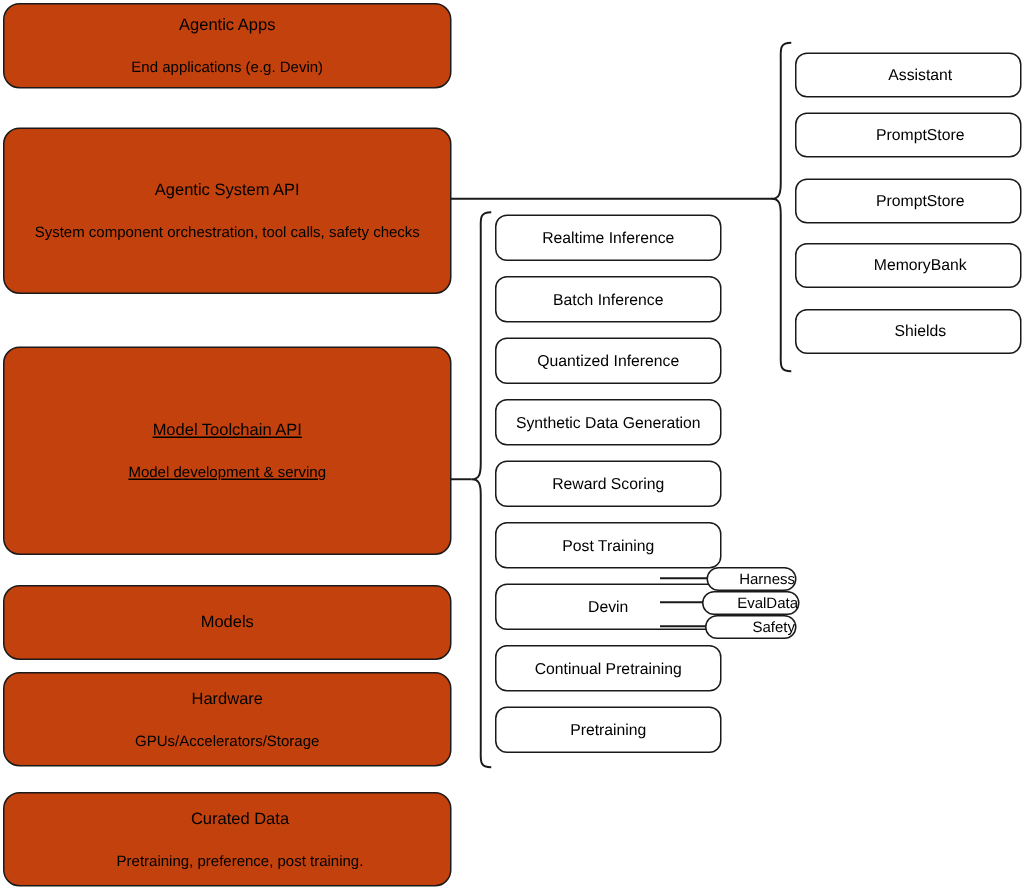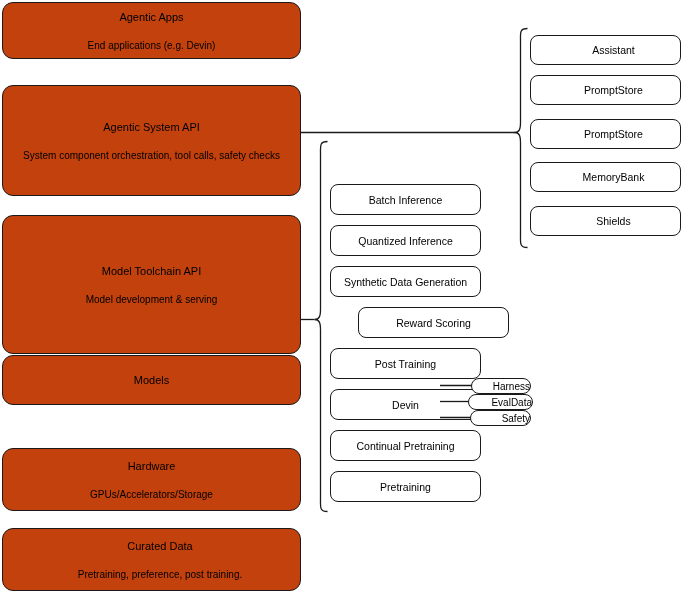--- a/index.html
+++ b/index.html
@@ -135,49 +135,52 @@
   <div class="node stack-node" style="top:2px; height:57px;">
     <div class="title">Agentic Apps</div>
     <div class="subtitle">End applications (e.g. Devin)</div>
   </div>
 
   <div class="node stack-node" style="top:85px; height:111px;">
     <div class="title">Agentic System API</div>
     <div class="subtitle">System component orchestration, tool calls, safety checks</div>
   </div>
 
-  <div class="node stack-node" style="top:215px; height:139px;">
+  <div class="node stack-node" style="top:231px; height:139px;text-decoration:underline;">
     <div class="title">Model Toolchain API</div>
     <div class="subtitle">Model development &amp; serving</div>
   </div>
 
-  <div class="node stack-node" style="top:355px; height:50px;">
+  <div class="node stack-node" style="top:390px; height:50px;">
     <div class="title">Models</div>
   </div>
 
   <div class="node stack-node" style="top:448px; height:63px;">
     <div class="title">Hardware</div>
     <div class="subtitle">GPUs/Accelerators/Storage</div>
   </div>
 
   <div class="node stack-node" style="top:528px; height:63px;padding-left:17px;">
     <div class="title">Curated Data</div>
     <div class="subtitle">Pretraining, preference, post training.</div>
   </div>
 
+  <div class="chip mid-chip" style="top:143px;">
+    <span>Realtime Inference</span>
+  </div>
   <div class="chip mid-chip" style="top:184px;">
     <span>Batch Inference</span>
   </div>
   <div class="chip mid-chip" style="top:225px;">
     <span>Quantized Inference</span>
   </div>
   <div class="chip mid-chip" style="top:266px;">
     <span>Synthetic Data Generation</span>
   </div>
-  <div class="chip mid-chip" style="top:307px;margin-left:28px;">
+  <div class="chip mid-chip" style="top:307px;">
     <span>Reward Scoring</span>
   </div>
   <div class="chip mid-chip" style="top:348px;">
     <span>Post Training</span>
   </div>
   <div class="chip mid-chip" style="top:389px;">
     <span>Devin</span>
   </div>
   <div class="chip mid-chip" style="top:430px;">
     <span>Continual Pretraining</span>

